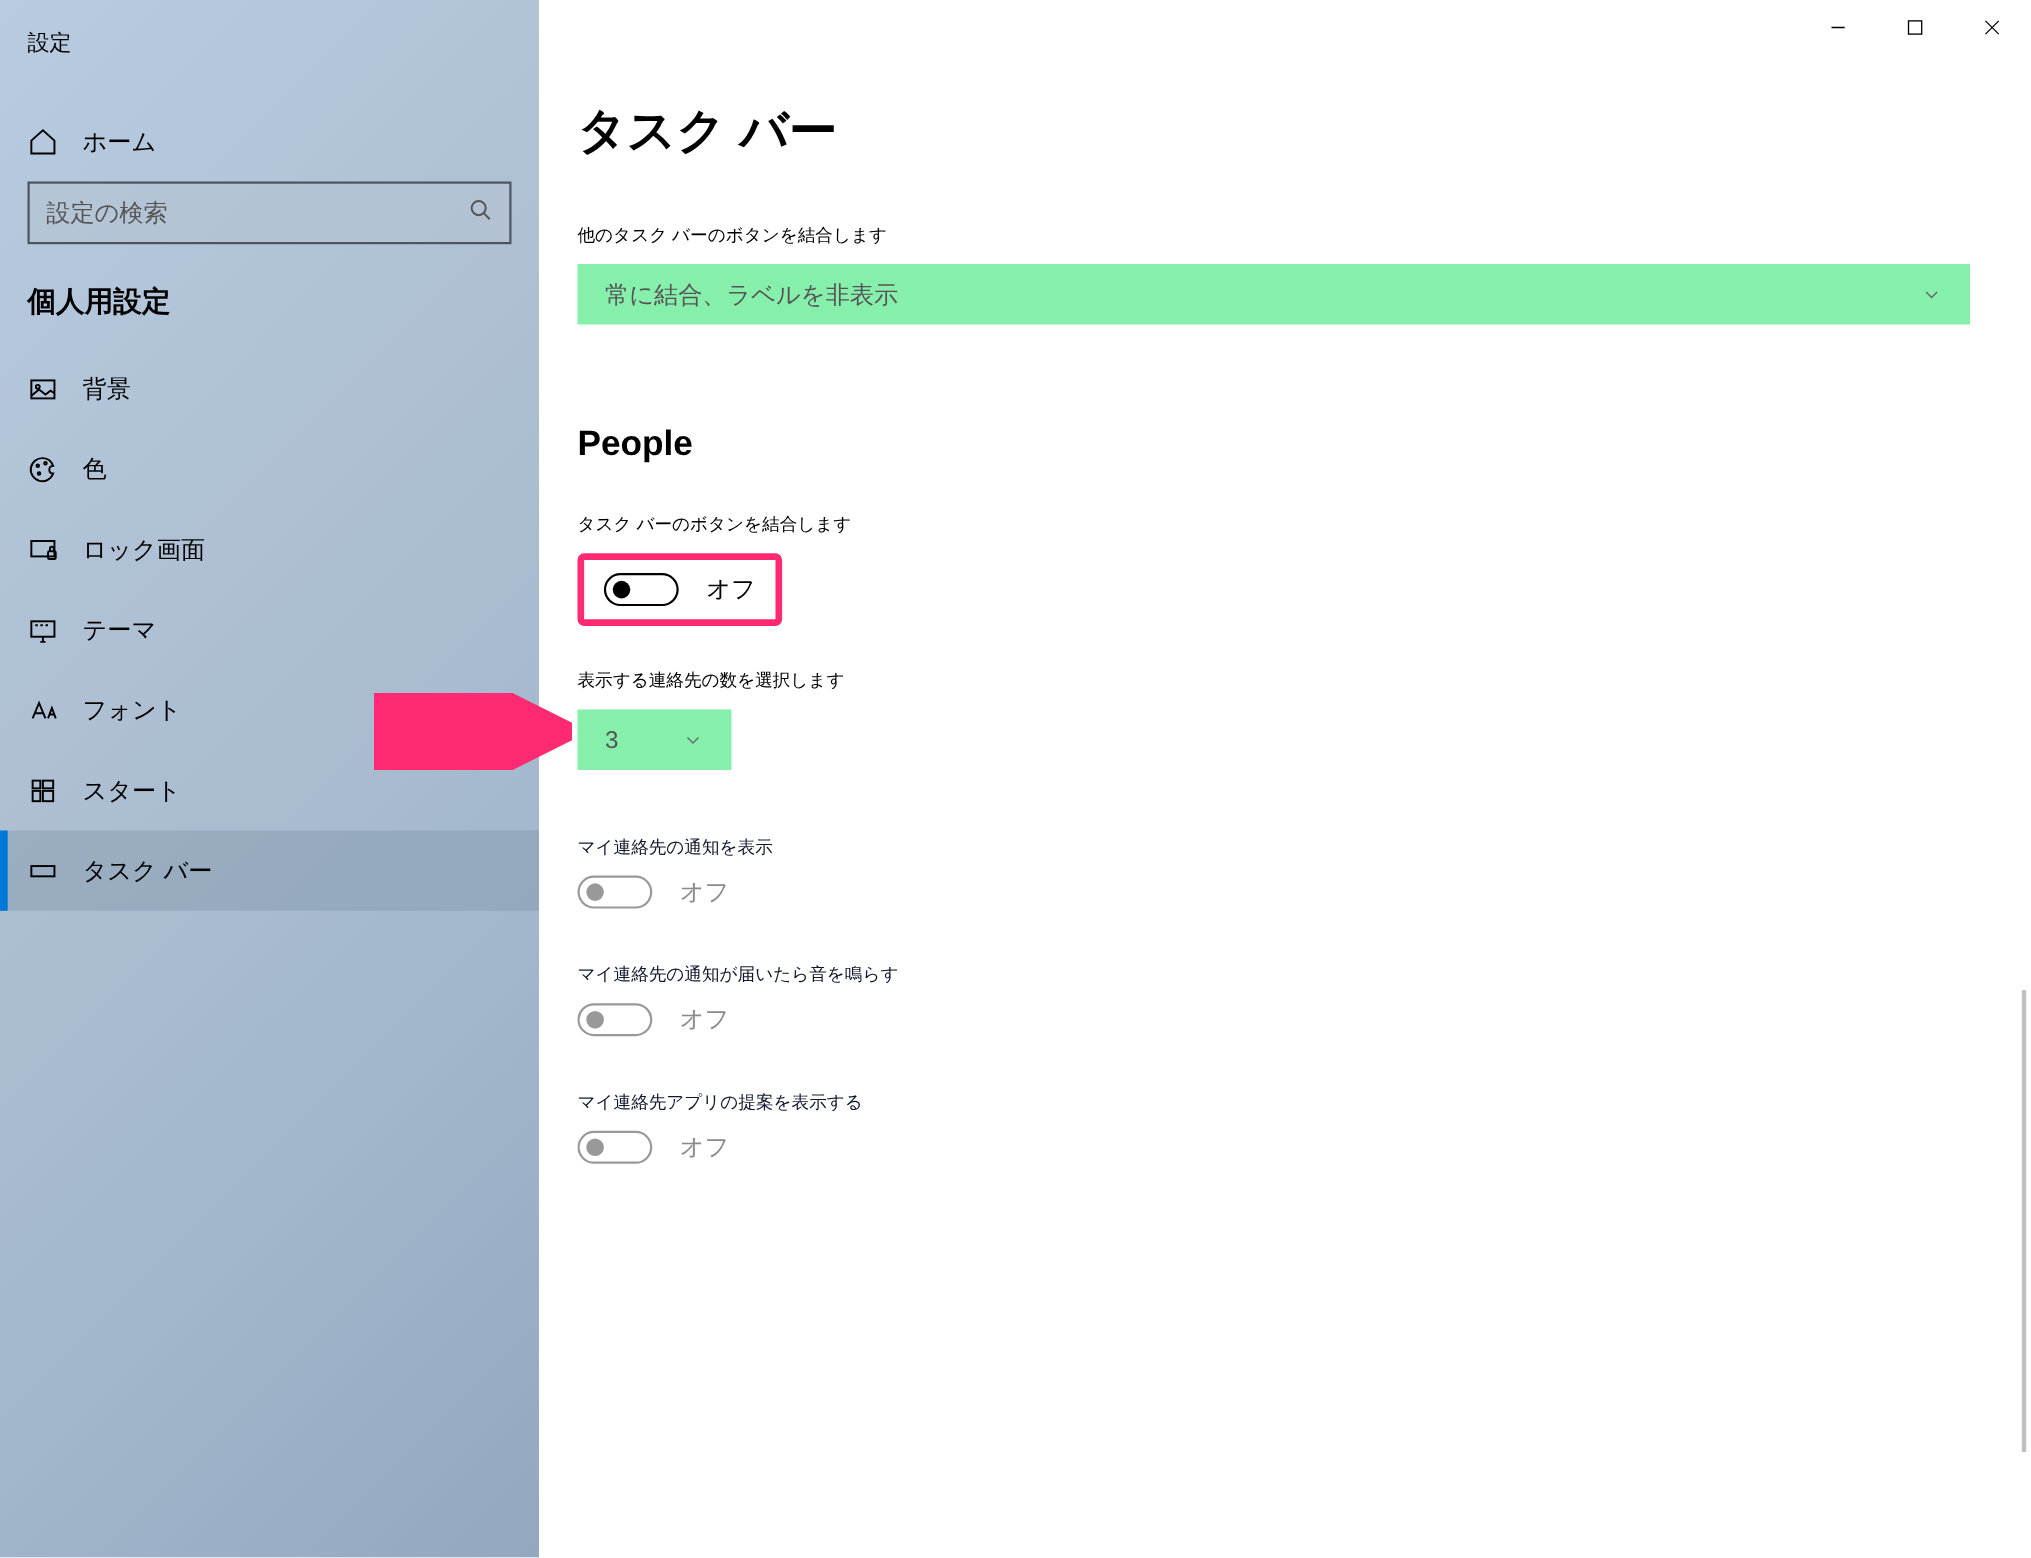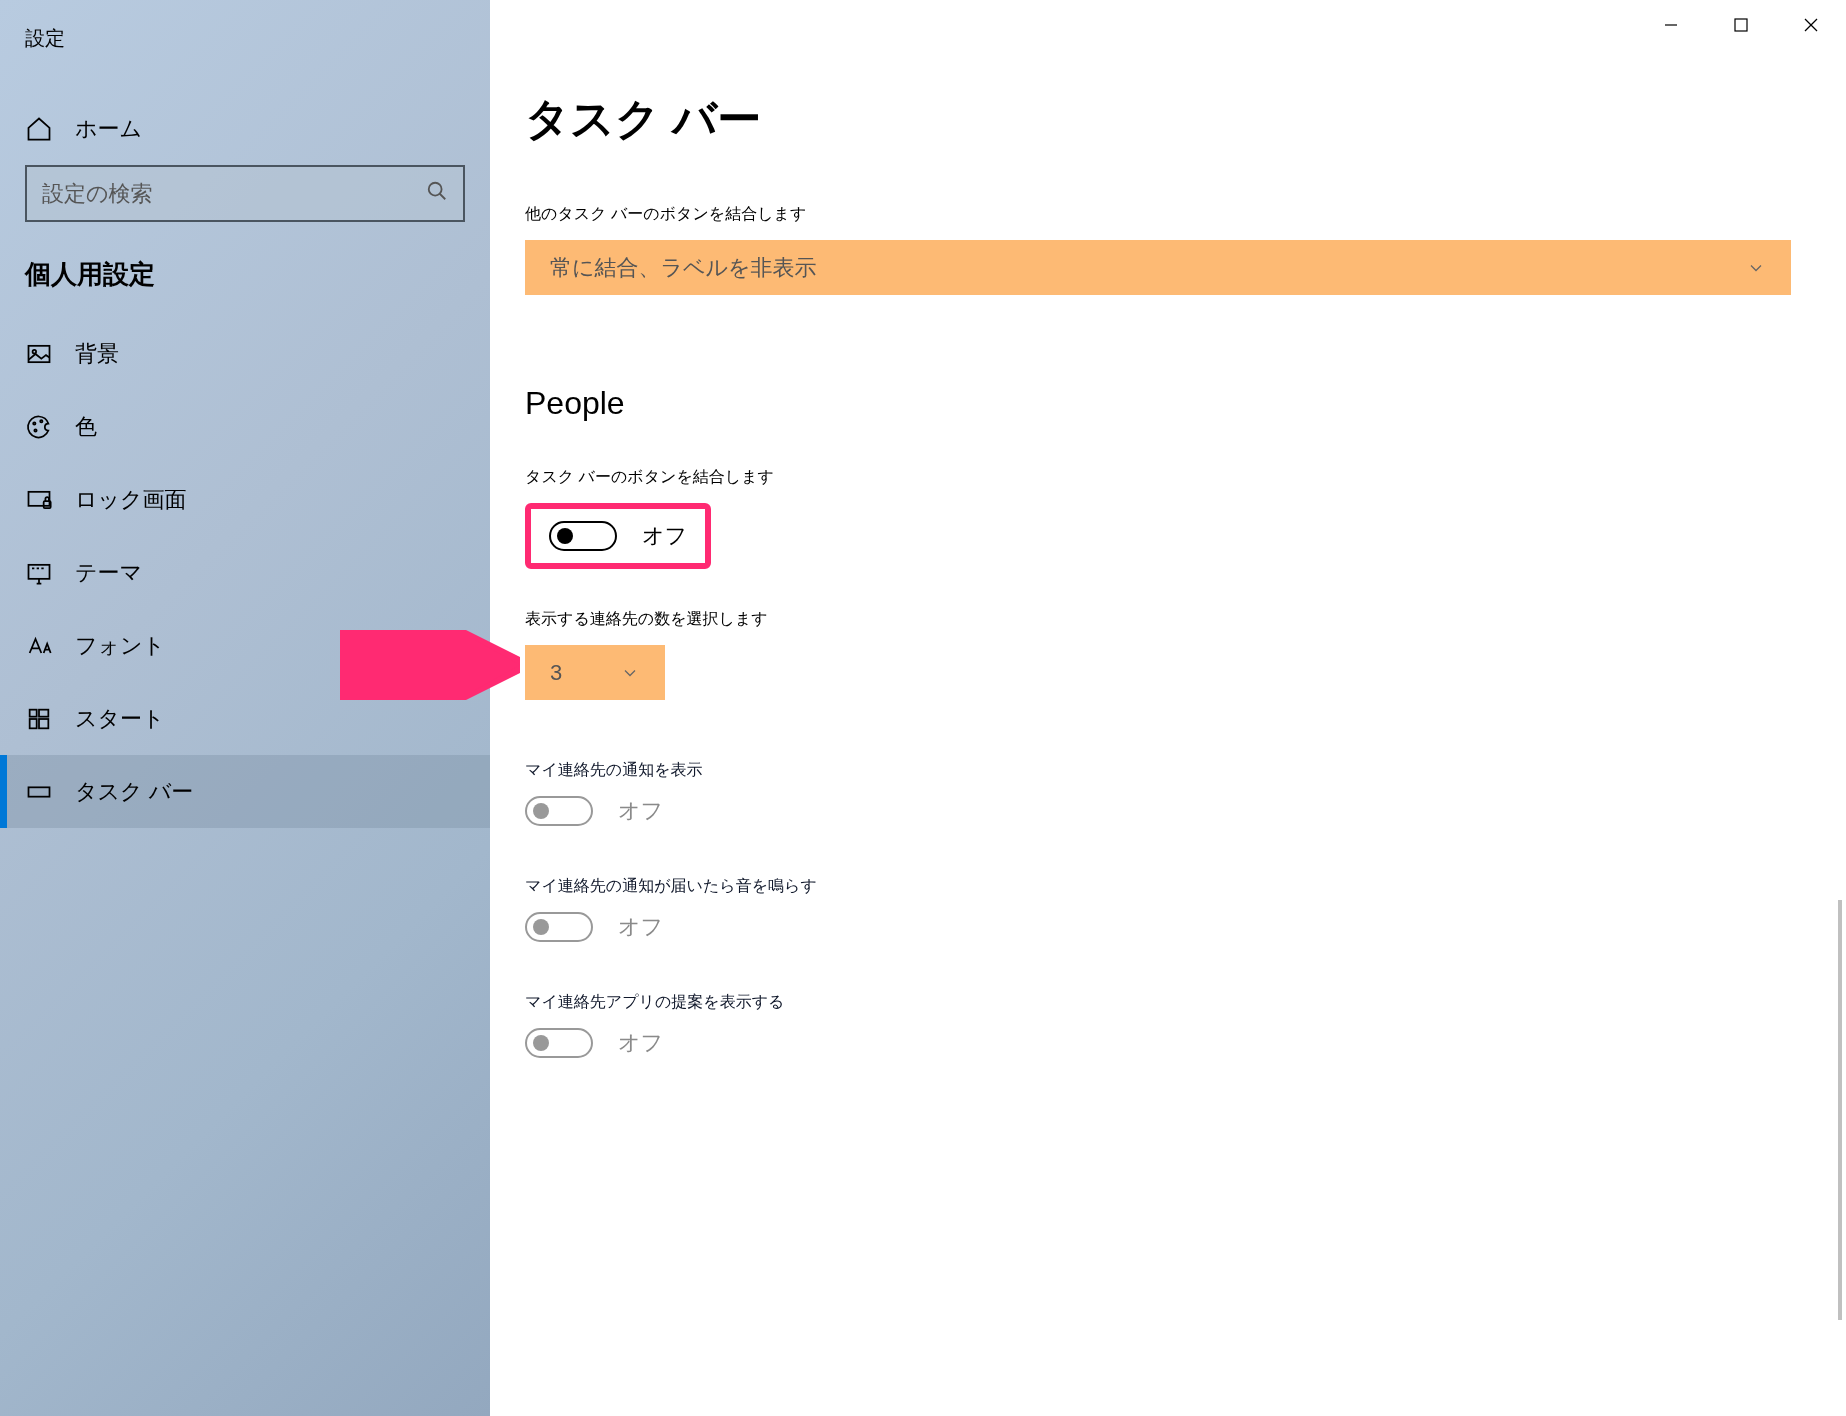--- a/index.html
+++ b/index.html
@@ -126,36 +126,36 @@
   }
   .setting-label {
     font-size: 16px;
     color: #000;
     margin-bottom: 15px;
   }
   .setting-label.disabled {
     color: #0f172a;
   }
   .dropdown {
-    background: #fdba74;
+    background: #86efac;
     height: 55px;
     display: flex;
     align-items: center;
     justify-content: space-between;
     padding: 0 25px;
     font-size: 22px;
     color: #555;
     margin-bottom: 90px;
   }
   .dropdown.wide { width: 100%; }
   .dropdown.small { width: 140px; margin-bottom: 60px; }
   .chevron { stroke: #666; fill: none; stroke-width: 1.5; }
   .section-h2 {
     font-size: 32px;
-    font-weight: 400;
+    font-weight: 700;
     margin-bottom: 45px;
     color: #000;
   }
   .toggle-row {
     display: flex;
     align-items: center;
     gap: 25px;
     margin-bottom: 50px;
   }
   .toggle {

